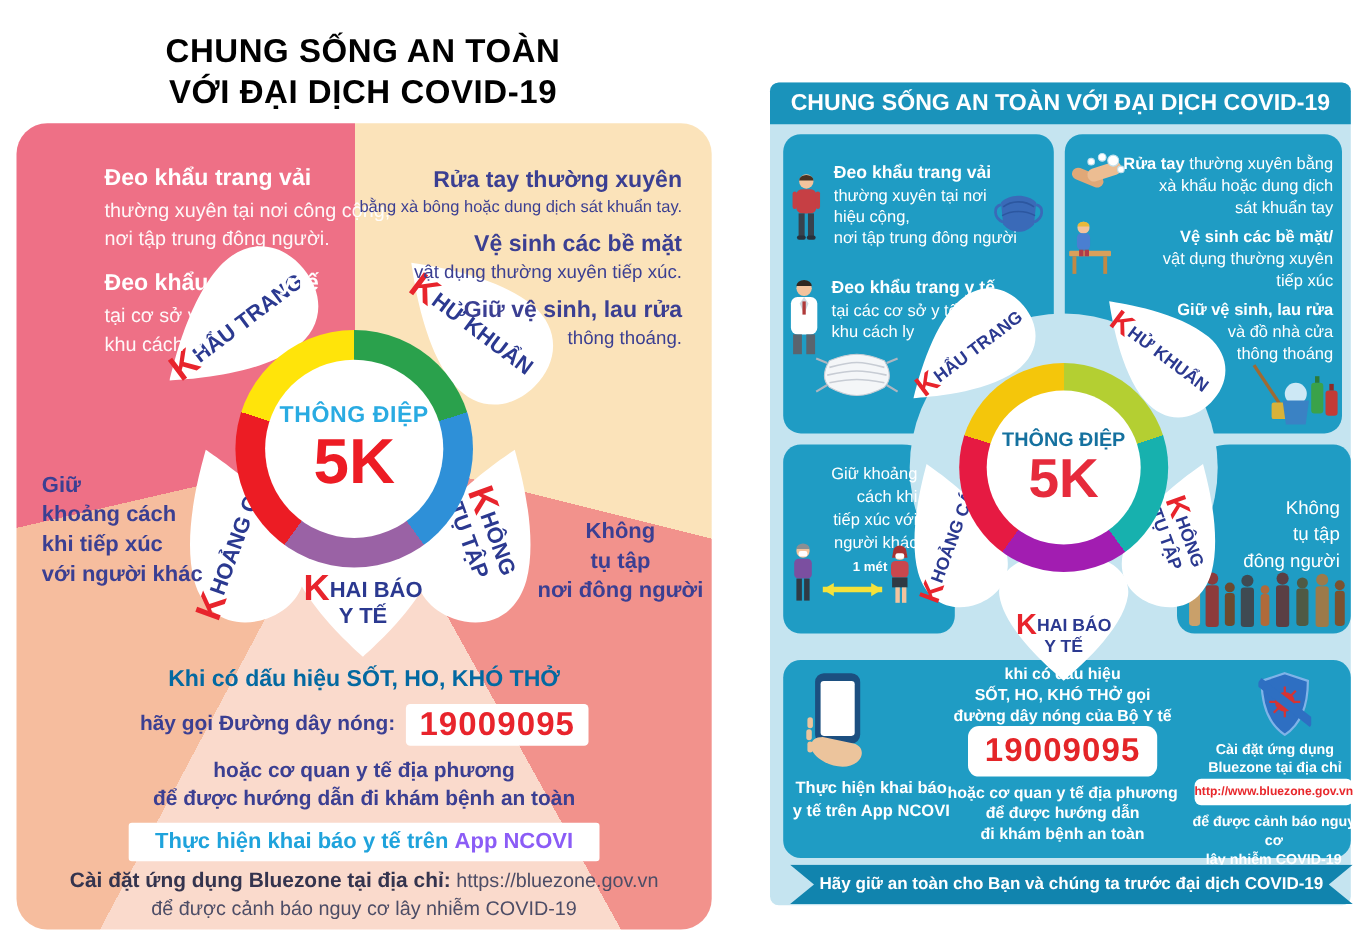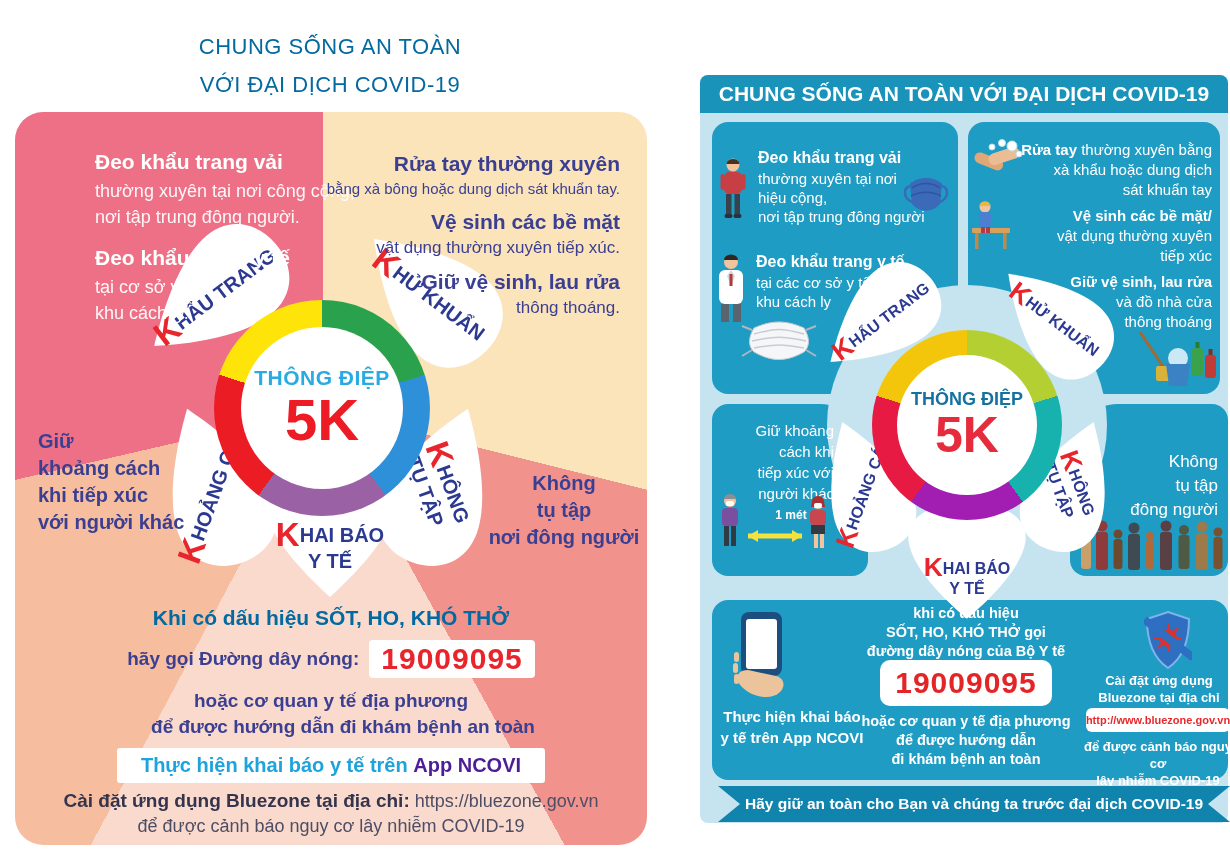--- a/index.html
+++ b/index.html
@@ -1,22 +1,22 @@
 <!DOCTYPE html>
 <html><head>
 <meta charset="utf-8">
 <style>
   html,body{margin:0;padding:0;background:#fff;}
   .page{position:relative;width:1230px;height:865px;background:#fff;overflow:hidden;
         font-family:"Liberation Sans","DejaVu Sans",sans-serif;}
   .abs{position:absolute;}
 
   
-  .lp-title{left:40px;top:28px;width:580px;text-align:center;color:#0369a1;
-            font-size:22px;font-weight:400;line-height:38px;letter-spacing:.5px;z-index:5;}
+  .lp-title{left:40px;top:28px;width:580px;text-align:center;color:#000000;
+            font-size:30px;font-weight:700;line-height:38px;letter-spacing:.5px;z-index:5;}
   .lp-card{left:15px;top:112px;width:632px;height:733px;border-radius:28px;z-index:0;
            background:conic-gradient(from 0deg at 48.7% 40.5%,
              #fbe3ba 0deg 104deg,#f2928c 104deg 151deg,#fadacc 151deg 208deg,
              #f6bd9e 208deg 257deg,#ee7086 257deg 360deg);}
   .lp-mask{left:95px;top:150px;width:300px;color:#fff;z-index:5;}
   .lp-mask .h{font-size:21px;font-weight:800;margin-bottom:4px;}
   .lp-mask .b{font-size:18px;line-height:26px;opacity:.95;}
   .lp-clean{left:318px;top:150px;width:302px;text-align:right;color:#3b3f92;z-index:5;}
   .lp-clean .h{font-size:21px;font-weight:800;line-height:28px;}
   .lp-clean .s{font-size:15px;line-height:22px;}
@@ -46,25 +46,25 @@
   .pk{color:#e8242c;font-size:1.65em;line-height:1;vertical-align:-0.1em;font-weight:800;}
   .lp .plabel{font-size:20px;}
   .rp .plabel{font-size:16px;}
 
   
   .lp-sym{left:15px;top:606px;width:632px;text-align:center;color:#0369a1;font-size:21px;font-weight:800;z-index:5;}
   .lp-hotrow{left:15px;top:640px;width:632px;display:flex;align-items:center;justify-content:center;gap:10px;z-index:5;}
   .lp-hotrow .lab{color:#3b3f92;font-size:19px;font-weight:800;}
   .hotbox{background:#fff;border-radius:4px;padding:2px 12px;color:#e8242c;font-size:30px;font-weight:800;letter-spacing:1px;}
   .lp-after1{left:15px;top:690px;width:632px;text-align:center;color:#3b3f92;font-size:19px;font-weight:800;z-index:5;}
-  .lp-after2{left:15px;top:716px;width:632px;text-align:center;color:#3b3f92;font-size:19px;font-weight:800;z-index:5;padding-left:12px;}
+  .lp-after2{left:15px;top:716px;width:632px;text-align:center;color:#3b3f92;font-size:19px;font-weight:800;z-index:5;}
   .lp-ncovi{left:15px;top:748px;width:632px;text-align:center;z-index:5;}
   .lp-ncovi .bar{display:inline-block;background:#fff;border-radius:3px;padding:6px 24px;font-size:20px;}
   .lp-ncovi .c1{color:#1fa3dc;font-weight:800;}
-  .lp-ncovi .c2{color:#4c1d95;font-weight:600;margin-top:48px;}
+  .lp-ncovi .c2{color:#8b5cf6;font-weight:600;margin-top:48px;}
   .lp-bz1{left:15px;top:790px;width:632px;text-align:center;z-index:5;font-size:18px;color:#4d4d66;}
   .lp-bz1 .b{color:#34344e;font-size:19px;font-weight:800;}
   .lp-bz2{left:15px;top:816px;width:632px;text-align:center;z-index:5;font-size:18px;color:#4d4d66;}
 
   
   .rp-bg{left:700px;top:75px;width:528px;height:748px;background:#c5e4f0;border-radius:8px;z-index:0;}
   .rp-header{left:700px;top:75px;width:528px;height:38px;background:#1a93bb;border-radius:8px 8px 0 0;
              color:#fff;font-size:21px;font-weight:800;display:flex;align-items:center;justify-content:center;z-index:5;}
   .panel{background:#1f9cc4;z-index:1;}
   .pn-mask{left:712px;top:122px;width:246px;height:272px;border-radius:16px 16px 48px 16px;}

